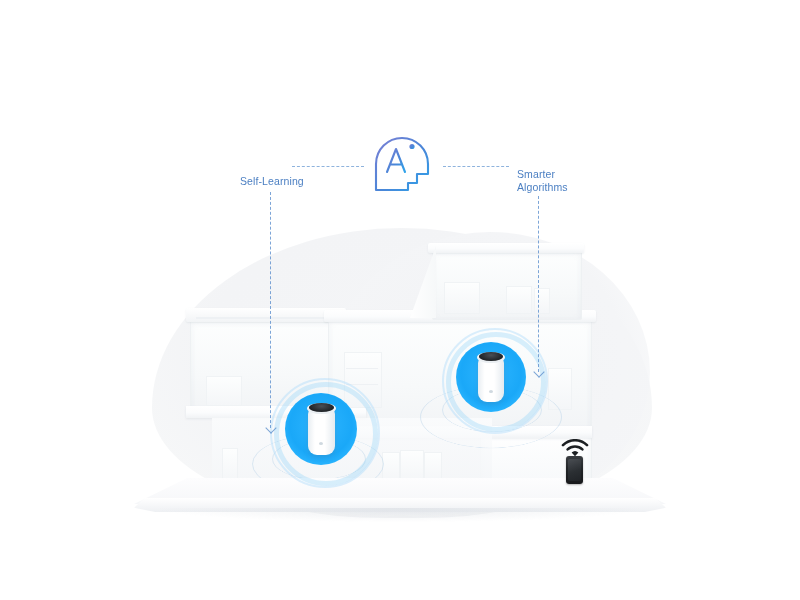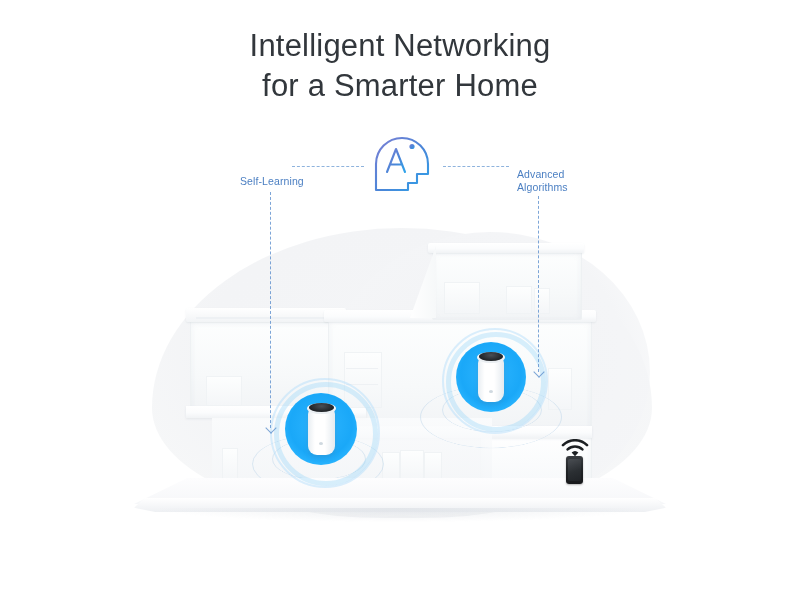--- a/index.html
+++ b/index.html
@@ -231,22 +231,20 @@
   .line-thin {
     position: absolute;
     background: #eef1f4;
   }
 </style>
 </head>
 <body>
 
 <div id="stage">
 
-  <div class="headline">Intelligent Networking
-for a Smarter Home</div>
 
   <div class="backdrop"></div>
   <div class="backdrop-2"></div>
 
   <div class="house">
 
     <div class="room" style="left:190px; top:320px; width:150px; height:90px; border-radius:2px;"></div>
     <div class="slab" style="left:186px; top:308px; width:160px; height:14px; border-radius:2px;
                 background:linear-gradient(180deg,#ffffff 0%,#f2f4f6 100%);"></div>
     <div class="line-thin" style="left:196px; top:317px; width:140px; height:2px;"></div>
@@ -346,16 +344,16 @@
   </svg>
 
   <div class="dotline-h l"></div>
   <div class="dotline-h r"></div>
   <div class="dotline-v l"></div>
   <div class="dotline-v r"></div>
   <div class="dot-arrow l"></div>
   <div class="dot-arrow r"></div>
 
   <div class="feature-label left">Self-Learning</div>
-  <div class="feature-label right">Advanced
+  <div class="feature-label right">Smarter
 Algorithms</div>
 
 </div>
 
 </body></html>

